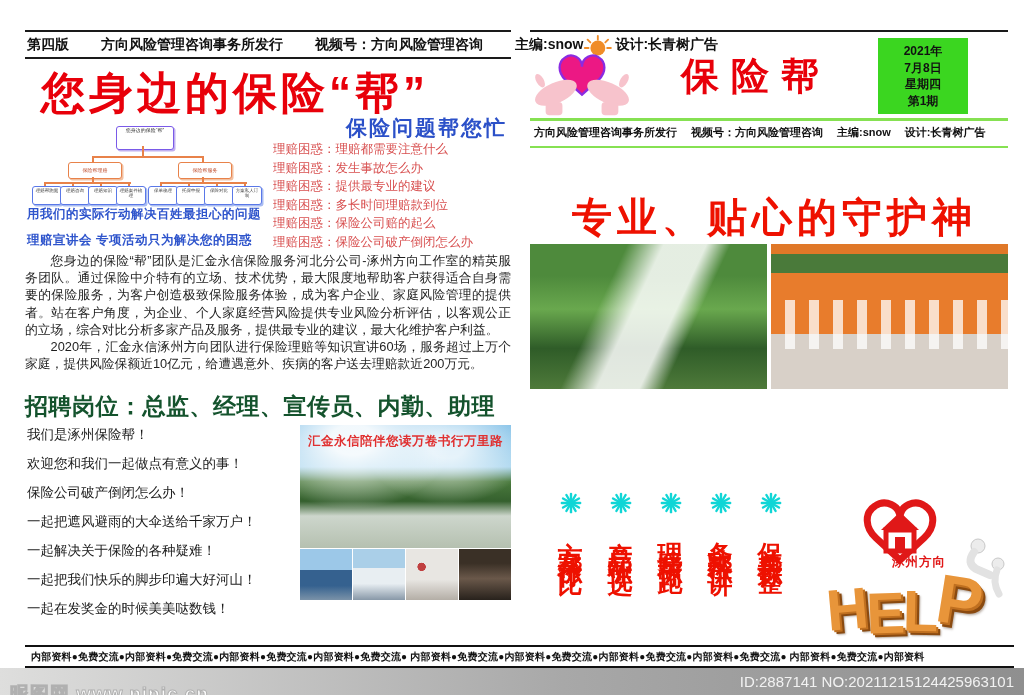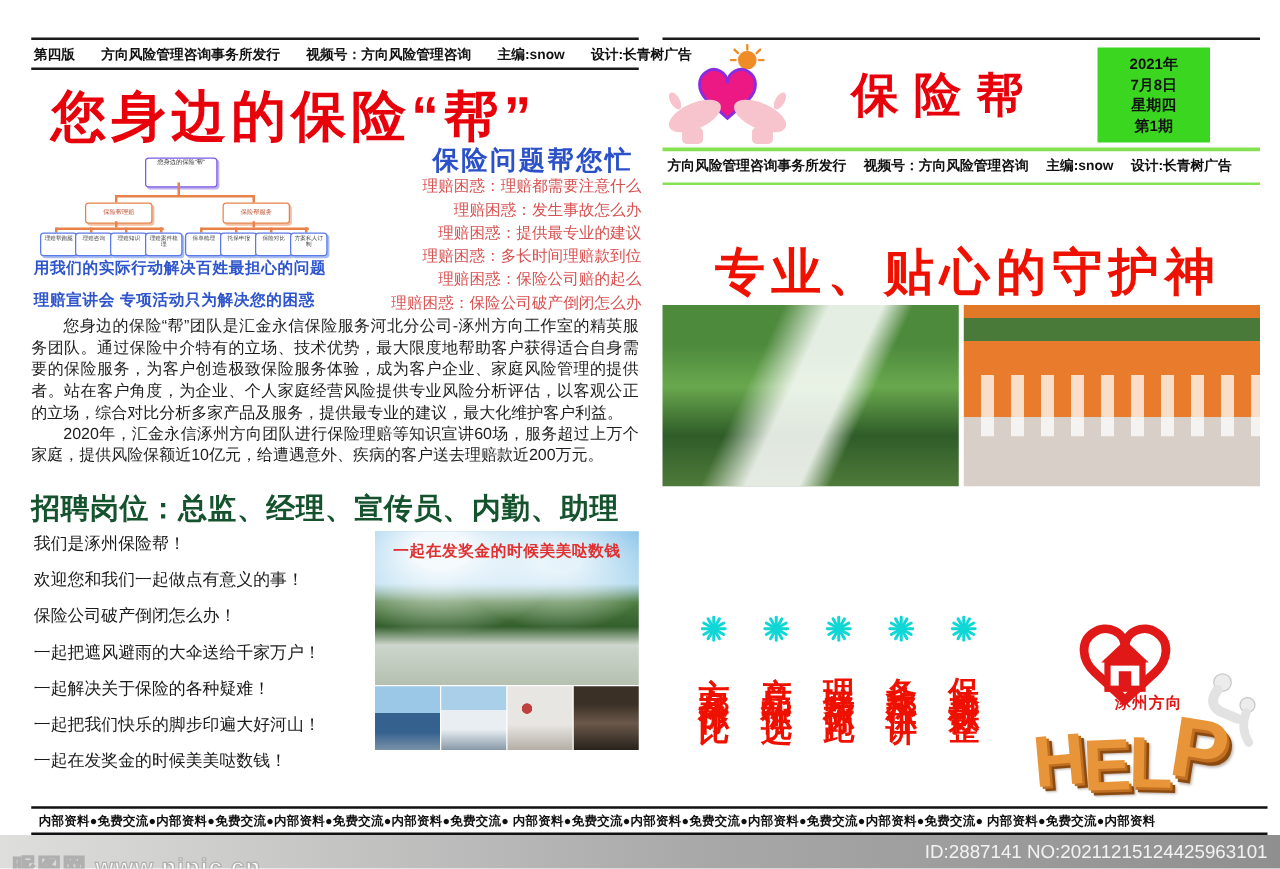--- a/index.html
+++ b/index.html
@@ -1,31 +1,31 @@
 <!DOCTYPE html>
 <html><head>
 <meta charset="utf-8">
 <style>
   html,body{margin:0;padding:0;background:#fff;}
   body{width:1024px;height:695px;overflow:hidden;font-family:"Liberation Sans","DejaVu Sans",sans-serif;}
   .canvas{position:relative;width:1024px;height:695px;background:#fff;overflow:hidden;}
   .abs{position:absolute;}
   
   .pageL{left:25px;top:30px;width:486px;height:620px;}
-  .hdr-rule{border-top:2px solid #1a1a1a;border-bottom:2px solid #1a1a1a;padding:4px 2px 3px 2px;display:flex;gap:21px;font-size:11px;font-weight:bold;color:#111;white-space:nowrap;}
+  .hdr-rule{border-top:2px solid #1a1a1a;border-bottom:2px solid #1a1a1a;padding:4px 2px 3px 2px;display:flex;gap:32px;font-size:14px;font-weight:bold;color:#111;white-space:nowrap;}
   .titleL{left:16px;top:34px;font-size:44px;font-weight:800;color:#e8000a;letter-spacing:4px;white-space:nowrap;}
   .subL{right:4px;top:84px;font-size:21px;font-weight:bold;color:#2b50c8;letter-spacing:2px;}
   
   .chart{left:5px;top:96px;width:234px;height:78px;}
   .nline{position:absolute;background:#e8824a;}
   .node{position:absolute;background:#fff;border:1px solid #5a78e8;border-radius:3px;box-shadow:1.5px 1.5px 0 #a8bcf2;font-size:4.5px;line-height:5px;color:#444;text-align:center;padding:1px;overflow:hidden;}
   .node.root{border-color:#7a5ae8;box-shadow:1.5px 1.5px 0 #c0b0f0;color:#333;font-size:5px;}
   .node.branch{border-color:#e8824a;box-shadow:1.5px 1.5px 0 #f2c0a0;color:#c05030;font-size:5px;line-height:12px;}
   .sloganL{color:#2f55cc;font-weight:bold;font-size:12.5px;white-space:nowrap;letter-spacing:0.5px;}
-  .faq{left:236px;top:110px;width:252px;text-align:right;}
+  .faq{left:248px;top:110px;width:252px;}
   .faq div{font-size:12.5px;color:#d85050;line-height:18.6px;white-space:nowrap;}
   .bodyTxt{left:0;top:222px;width:486px;font-size:12.8px;line-height:17.2px;color:#1e1e1e;text-align:justify;}
   .bodyTxt p{margin:0;text-indent:2em;}
   .recruitH{left:0;top:361px;font-size:23px;font-weight:800;color:#14532d;white-space:nowrap;letter-spacing:0.5px;}
   .recruitList{left:2px;top:396px;width:272px;}
   .recruitList div{font-size:13.5px;color:#1a1a1a;margin-bottom:11px;white-space:nowrap;}
   .collage{left:275px;top:395px;width:211px;}
   .photo{position:relative;overflow:hidden;}
   .pm-big{width:211px;height:123px;background:
     radial-gradient(ellipse at 25% 12%,rgba(255,255,255,.9) 0 10%,transparent 45%),
@@ -153,21 +153,21 @@
       <div>欢迎您和我们一起做点有意义的事！</div>
       <div>保险公司破产倒闭怎么办！</div>
       <div>一起把遮风避雨的大伞送给千家万户！</div>
       <div>一起解决关于保险的各种疑难！</div>
       <div>一起把我们快乐的脚步印遍大好河山！</div>
       <div>一起在发奖金的时候美美哒数钱！</div>
     </div>
 
     <div class="abs collage">
       <div class="photo pm-big">
-        <div class="ovl">一起在发奖金的时候美美哒数钱</div>
+        <div class="ovl">汇金永信陪伴您读万卷书行万里路</div>
       </div>
       <div class="srow">
         <div class="photo ph-lake"></div>
         <div class="photo ph-build"></div>
         <div class="photo ph-wall"></div>
         <div class="photo ph-shed"></div>
       </div>
     </div>
   </div>
 

